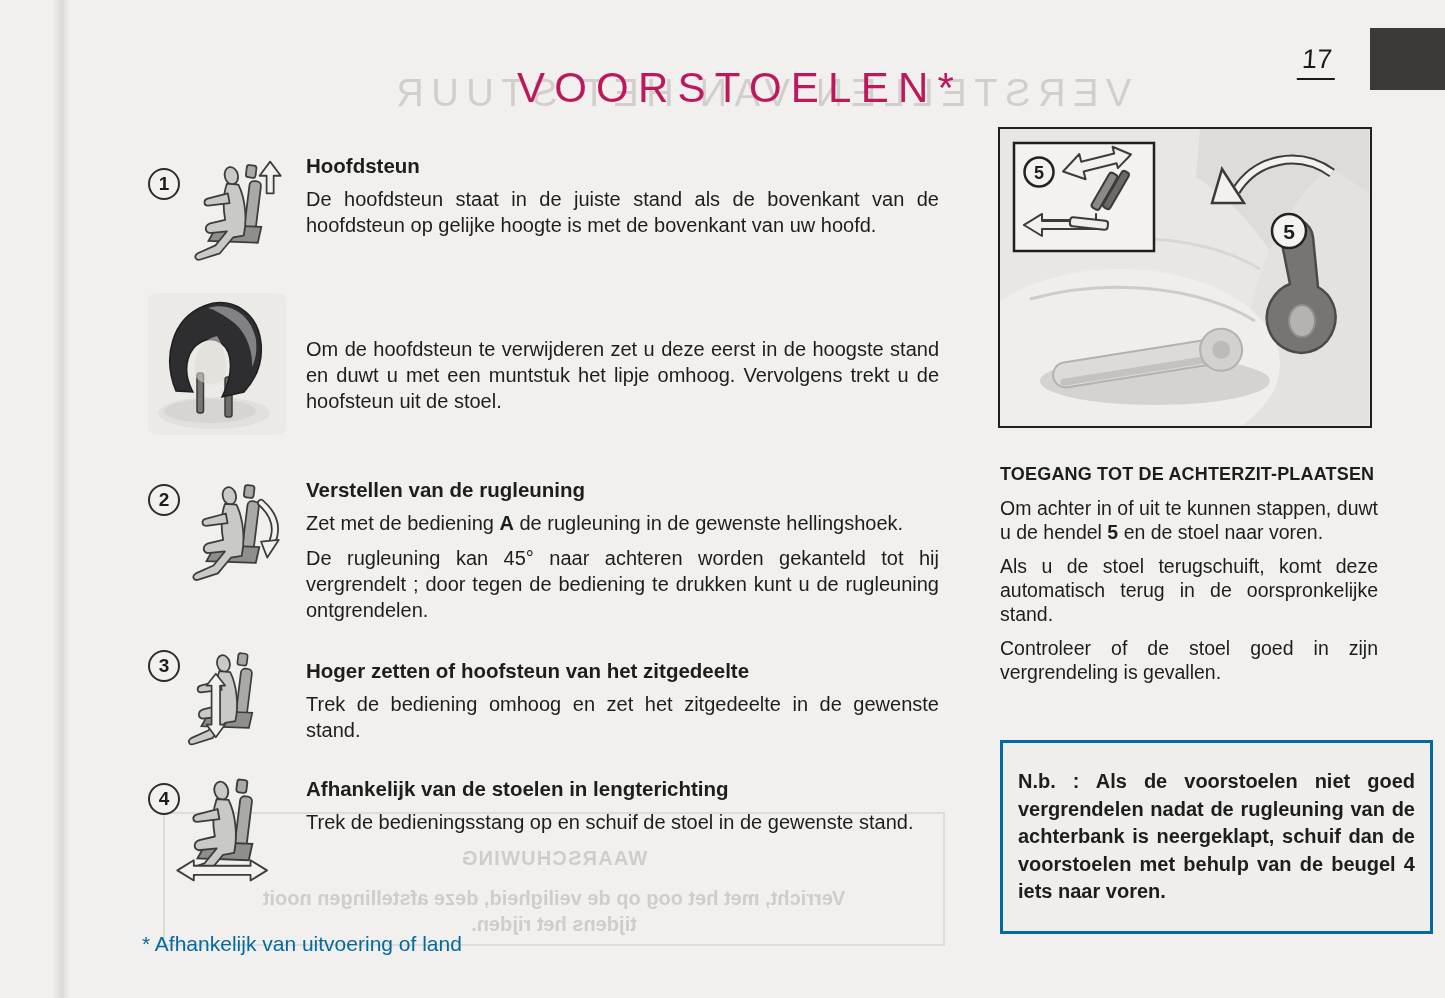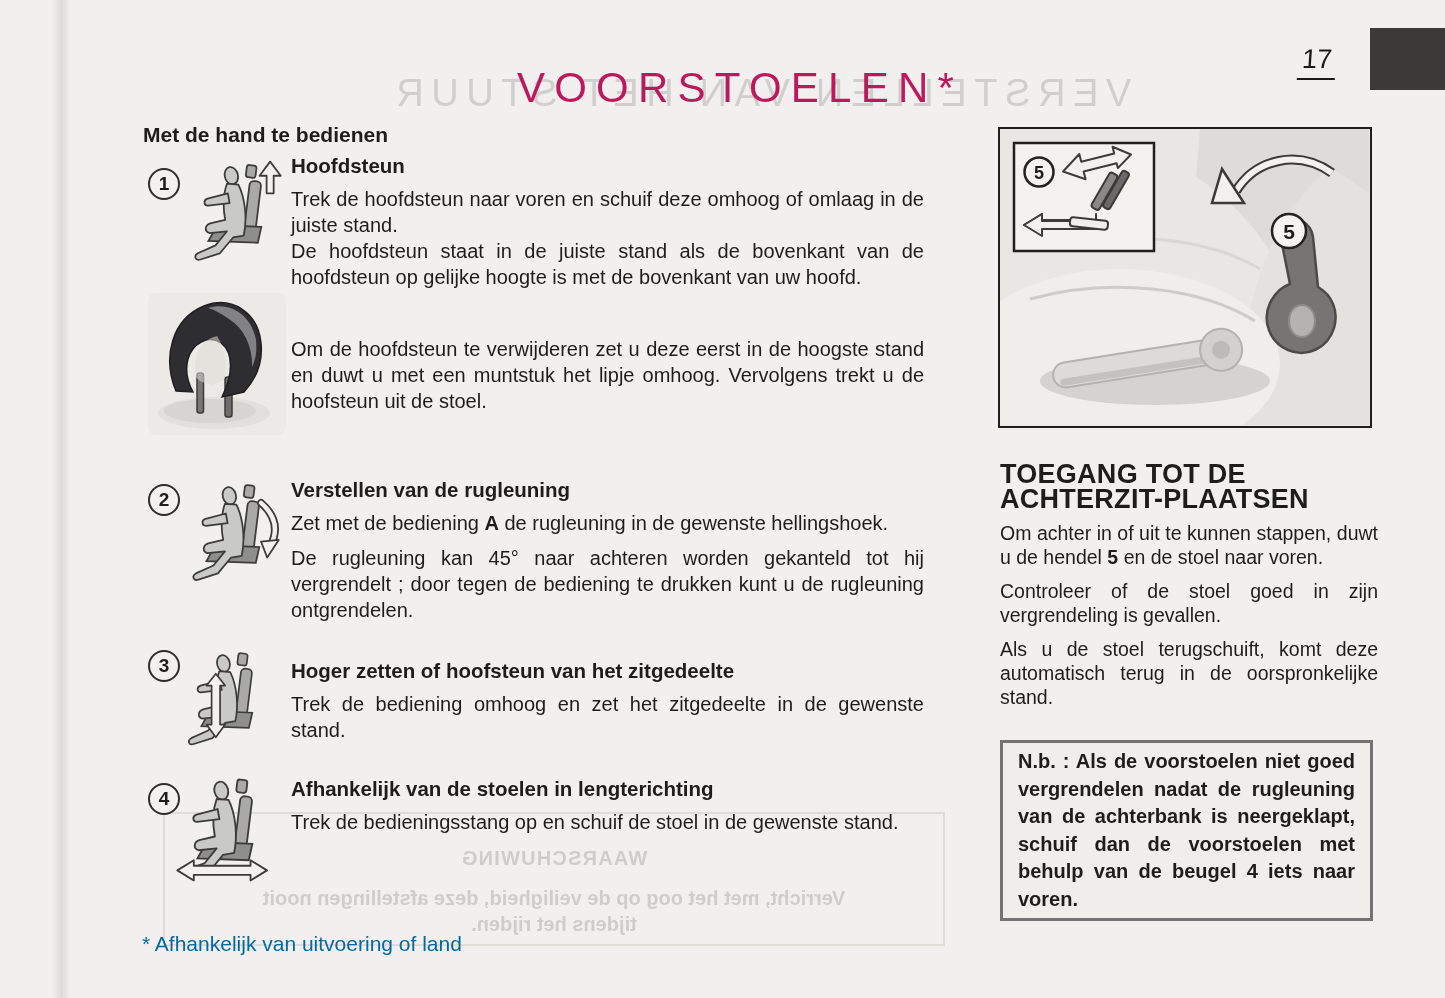--- a/index.html
+++ b/index.html
@@ -41,38 +41,38 @@
     font-size:19px; font-weight:700; color:#1d1d1b; background:rgba(243,242,240,.55);
     box-sizing:border-box;
   }
   .pictogram{position:absolute;}
   .pg-back{fill:#a9a9a7;stroke:#3c3c3a;stroke-width:2;}
   .pg-seat{fill:#8e8e8c;stroke:#3c3c3a;stroke-width:2;}
   .pg-person{fill:#c9c9c7;stroke:#3c3c3a;stroke-width:2;stroke-linejoin:round;}
   .pg-arrow{fill:#f2f1ee;stroke:#3c3c3a;stroke-width:2;stroke-linejoin:round;}
   .pg-line-outer{fill:none;stroke:#3c3c3a;stroke-width:9;stroke-linecap:round;}
   .pg-line-inner{fill:none;stroke:#f2f1ee;stroke-width:5;stroke-linecap:round;}
-  .text-block{position:absolute; left:291px; width:633px; font-size:20px; line-height:26px; text-align:justify;}
+  .text-block{position:absolute; left:306px; width:633px; font-size:20px; line-height:26px; text-align:justify;}
   .text-block h3{font-size:20.5px; font-weight:700; margin:0 0 7px; text-align:left;}
   .text-block p{margin:0;}
   .text-block p.gap{margin-top:9px;}
   
   .figure{
     position:absolute; left:998px; top:127px; width:374px; height:301px;
     border:2.5px solid #1f1f1d; box-sizing:border-box; background:#e8e7e4;
   }
   .figure svg{display:block;}
   svg text{font-family:"Liberation Sans", sans-serif; fill:#1d1d1b;}
   .access{position:absolute; left:1000px; top:462px; width:378px; font-size:19.5px; line-height:24px; text-align:justify;}
-  .access h2{font-size:27px; line-height:25px; font-weight:700; margin:0 0 9px; text-align:left; letter-spacing:.01em;}
+  .access h2{font-size:18px; line-height:25px; font-weight:700; margin:0 0 9px; text-align:left; letter-spacing:.01em;}
   .access p{margin:4px 0 10px;}
   .note-box{
-    position:absolute; left:1000px; top:740px; width:373px; box-sizing:border-box;
-    border:3px solid #737373; background:#efeeeb;
-    padding:5px 15px; font-size:20px; line-height:27.5px; font-weight:700; text-align:justify;
+    position:absolute; left:1000px; top:740px; width:433px; box-sizing:border-box;
+    border:3px solid #0369a1; background:#efeeeb;
+    padding:25px 15px; font-size:20px; line-height:27.5px; font-weight:700; text-align:justify;
   }
   .footnote{position:absolute; left:142px; top:932px; font-size:21px; color:#0369a1;}
   b{font-weight:700;}
 </style>
 </head>
 <body>
 
 <div class="page">
   <div class="left-edge"></div>
 
@@ -81,37 +81,35 @@
   <div class="ghost ghost-warning">
     <div class="gw-title">WAARSCHUWING</div>
     <div>Verricht, met het oog op de veiligheid, deze afstellingen nooit</div>
     <div>tijdens het rijden.</div>
   </div>
 
   <h1 class="page-title">VOORSTOELEN*</h1>
   <div class="page-number">17</div>
   <div class="page-tab"></div>
 
-  <div class="manual-heading">Met de hand te bedienen</div>
 
   <div class="badge" style="left:148px; top:168px;">1</div>
   <svg class="pictogram" style="left:182px; top:158px;" width="104" height="106" viewBox="0 0 118 120">
     <g>
       <rect class="pg-back" x="74" y="26" width="13" height="54" rx="5" transform="rotate(7 80 52)"></rect>
       <rect class="pg-back" x="73" y="8" width="11" height="14" rx="3" transform="rotate(7 78 15)"></rect>
       <polygon class="pg-arrow" points="96,40 96,20 88,20 100,4 112,20 104,20 104,40"></polygon>
       <path class="pg-seat" d="M30 94 L40 76 L90 78 L86 96 Z"></path>
       <ellipse class="pg-person" cx="56" cy="20" rx="7.5" ry="10" transform="rotate(-14 56 20)"></ellipse>
       <path class="pg-person" d="M51 29 C47 40 46 54 49 70 L32 74 C26 76 25 83 31 85 L51 83 L38 99 L18 108 C13 111 15 117 21 115 L43 108 L58 90 L70 88 C74 70 72 46 64 30 Z"></path>
       <path class="pg-person" d="M52 40 L29 46 C24 47.5 24.5 54 29.5 54 L54 51 Z"></path>
     </g>
   </svg>
   <div class="text-block" style="top:153px;">
     <h3>Hoofdsteun</h3>
-    <p>Trek de hoofdsteun naar voren en schuif deze omhoog of omlaag in de juiste stand.</p>
     <p>De hoofdsteun staat in de juiste stand als de bovenkant van de hoofdsteun op gelijke hoogte is met de bovenkant van uw hoofd.</p>
   </div>
 
   <svg class="pictogram" style="left:148px; top:293px;" width="138" height="142" viewBox="0 0 138 142">
     <rect x="0" y="0" width="138" height="142" rx="8" fill="#eceae7"></rect>
     <ellipse cx="66" cy="120" rx="56" ry="16" fill="#e2e0dc"></ellipse>
     <ellipse cx="62" cy="118" rx="46" ry="12" fill="#d7d5d1"></ellipse>
     <rect x="49" y="80" width="6.5" height="40" rx="2.5" fill="#77767" stroke="#3a3a38" stroke-width="1.5" style="fill:#777674;"></rect>
     <rect x="77" y="84" width="7" height="40" rx="2.5" fill="#6e6d6b" stroke="#3a3a38" stroke-width="1.5"></rect>
     <path d="M28 98 C14 64 24 26 56 13 C84 2 110 20 113 50 C115 70 108 86 96 99 L74 104 C85 82 86 60 73 50 C60 41 44 51 40 66 C37 77 39 88 45 99 Z" fill="#2e2d2f" stroke="#1f1e20" stroke-width="1.5"></path>
@@ -218,18 +216,18 @@
           <rect x="112" y="40" width="8" height="42" rx="3" fill="#69686" stroke="#3a3a38" stroke-width="2" transform="rotate(30 116 61)" style="fill:#6a6967;"></rect>
           <rect x="70" y="90" width="38" height="9" rx="3" fill="#efeeeb" stroke="#3a3a38" stroke-width="2" transform="rotate(6 89 94)"></rect>
         </g>
       </g>
     </svg>
   </div>
 
   <div class="access">
     <h2>TOEGANG TOT DE ACHTERZIT-PLAATSEN</h2>
     <p><span>Om achter in of uit te kunnen stappen, duwt u de hendel </span><b>5</b><span> en de stoel naar voren.</span></p>
+    <p>Als u de stoel terugschuift, komt deze automatisch terug in de oorspronkelijke stand.</p>
     <p>Controleer of de stoel goed in zijn vergrendeling is gevallen.</p>
-    <p>Als u de stoel terugschuift, komt deze automatisch terug in de oorspronkelijke stand.</p>
   </div>
 
   <div class="note-box">N.b. : Als de voorstoelen niet goed vergrendelen nadat de rugleuning van de achterbank is neergeklapt, schuif dan de voorstoelen met behulp van de beugel 4 iets naar voren.</div>
 </div>
 
 </body></html>

